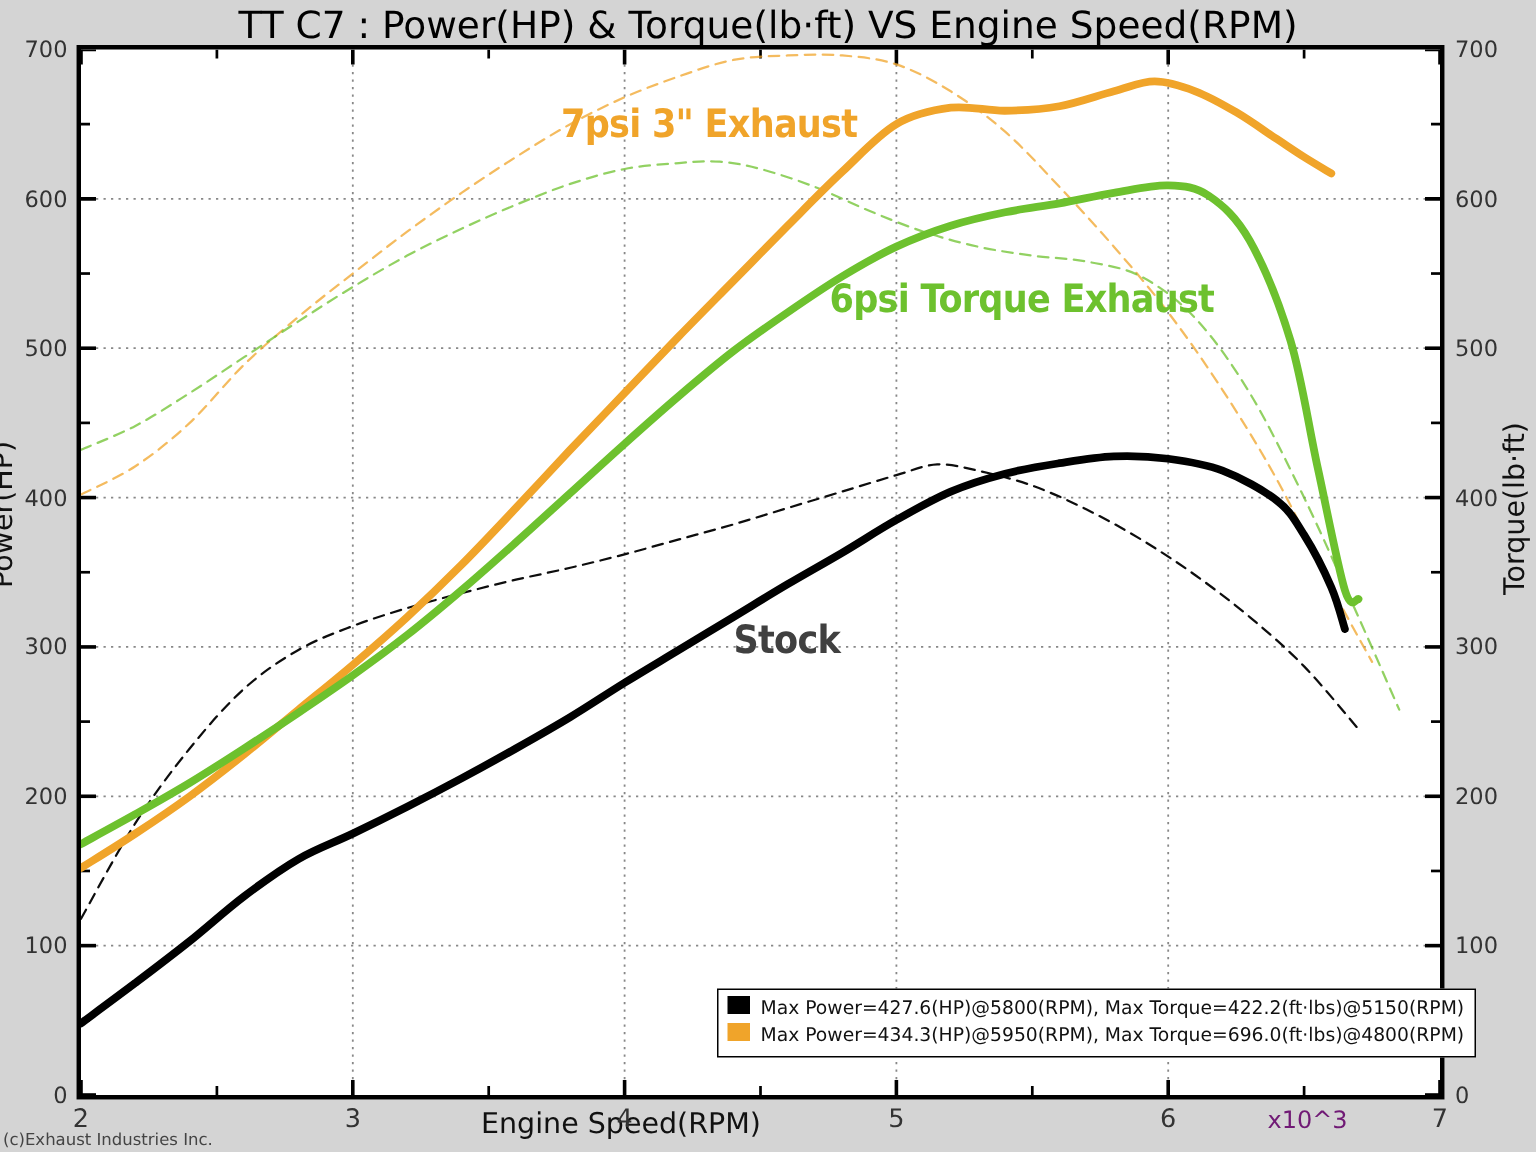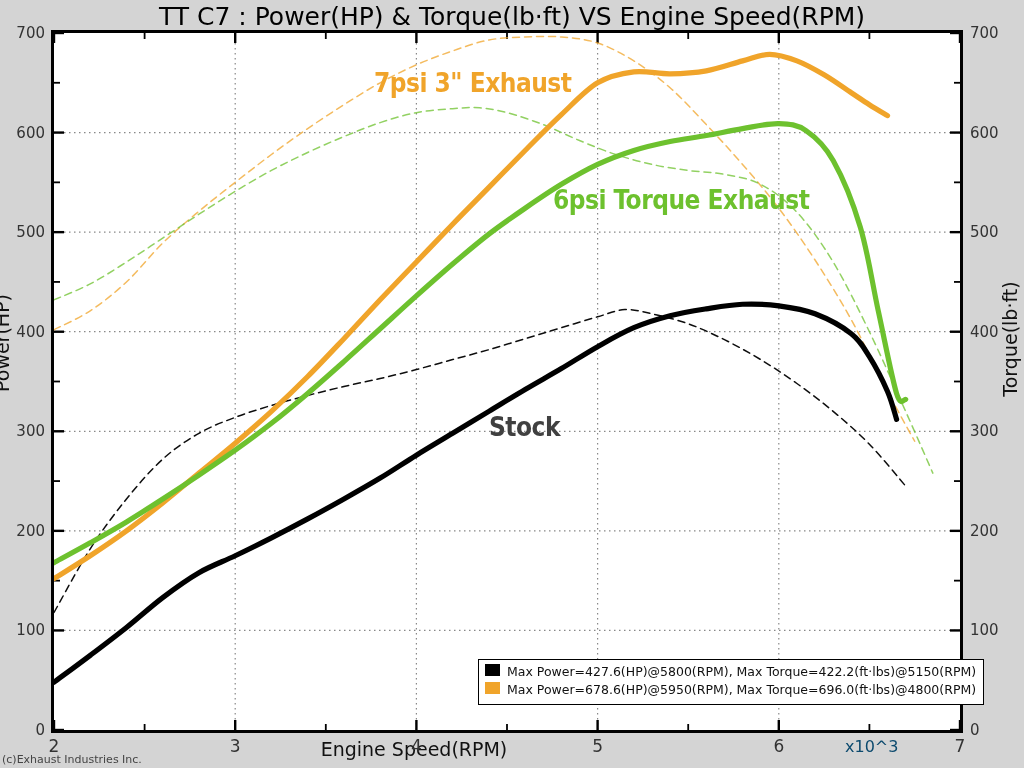--- a/index.html
+++ b/index.html
@@ -93,21 +93,21 @@
     position: absolute;
     width: 40px;
     text-align: center;
     font-size: 17px;
     color: #333;
     top: 736px;
   }
   #xexp {
     position: absolute;
     font-size: 16px;
-    color: #0c4a6e;
+    color: #701a75;
     top: 737px;
     left: 845px;
   }
   #copyright {
     position: absolute;
     left: 2px;
     top: 753px;
     font-size: 11px;
     color: #444;
     font-family: "DejaVu Sans", sans-serif;
@@ -267,18 +267,18 @@
       <div class="annot" style="left: 489px; top: 412px; color: #404040;">Stock</div>
     </div>
 
   <div id="legend">
       <div class="legend-row">
         <span class="legend-swatch" style="background: rgb(0, 0, 0);"></span>
         <span class="legend-text">Max Power=427.6(HP)@5800(RPM), Max Torque=422.2(ft·lbs)@5150(RPM)</span>
       </div>
       <div class="legend-row">
         <span class="legend-swatch" style="background: rgb(240, 164, 42);"></span>
-        <span class="legend-text">Max Power=678.6(HP)@5950(RPM), Max Torque=696.0(ft·lbs)@4800(RPM)</span>
+        <span class="legend-text">Max Power=434.3(HP)@5950(RPM), Max Torque=696.0(ft·lbs)@4800(RPM)</span>
       </div>
     </div>
 
   <div id="copyright">(c)Exhaust Industries Inc.</div>
 </div>
 
 </body></html>

